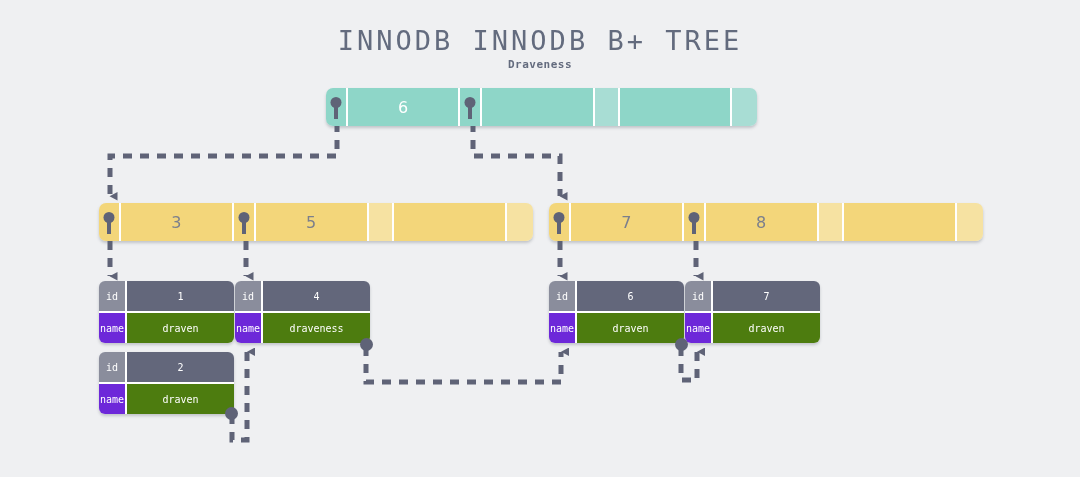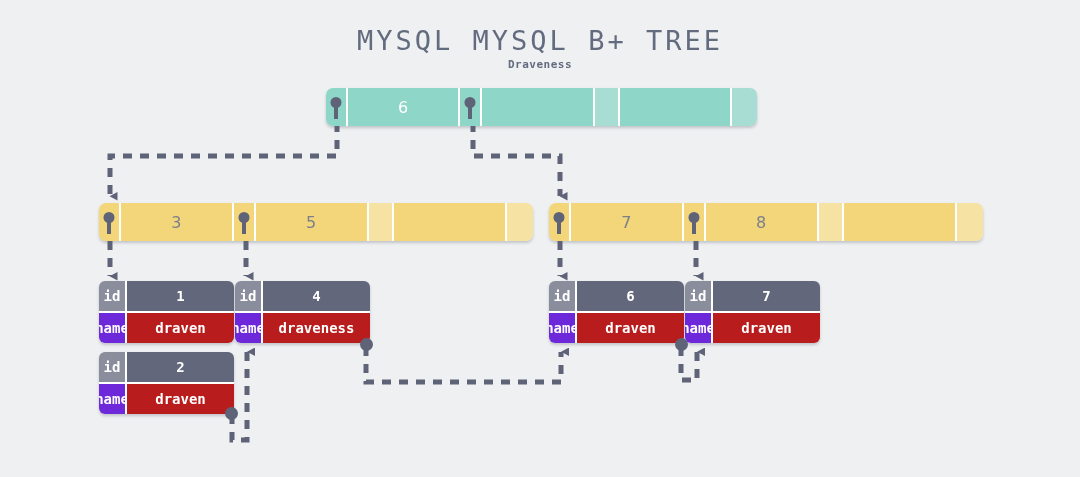--- a/index.html
+++ b/index.html
@@ -58,42 +58,42 @@
   
   .leaf{
     position:absolute;border-radius:6px;overflow:hidden;
     box-shadow:0 2px 3px rgba(90,95,110,.30);
     display:flex;flex-direction:column;height:62px;
   }
   .lrow{display:flex;height:31px;border-bottom:2px solid #fff;}
   .lrow:last-child{border-bottom:none;}
   .lcell{
     display:flex;align-items:center;justify-content:center;
-    font-size:14px;font-family:"DejaVu Sans Mono",monospace;
-    color:#ffffff;box-sizing:border-box;font-weight:bold;
+    font-size:10px;font-family:"DejaVu Sans Mono",monospace;
+    color:#ffffff;box-sizing:border-box;
   }
   .lcell.lbl{width:28px;border-right:2px solid #fff;}
   .lcell.val{flex:1;}
   .lrow.id .lcell.lbl{background:#8a8d9c;}
   .lrow.id .lcell.val{background:#63677b;}
   .lrow.name .lcell.lbl{background:#6d28d9;}
-  .lrow.name .lcell.val{background:#b91c1c;}
+  .lrow.name .lcell.val{background:#4d7c0f;}
 
   
   .linkdot{
     position:absolute;width:13px;height:13px;border-radius:50%;
     background:#5f6377;z-index:6;
   }
 </style>
 </head>
 <body>
 
 <div id="stage">
 
-  <div class="title">MYSQL MYSQL B+ TREE</div>
+  <div class="title">INNODB INNODB B+ TREE</div>
   <div class="subtitle">Draveness</div>
 
   <svg id="wires" viewBox="0 0 1080 477" xmlns="http://www.w3.org/2000/svg">
     <defs>
       <marker id="ah-down" markerWidth="9" markerHeight="9" refX="4.5" refY="7.5" orient="auto" markerUnits="userSpaceOnUse">
         <path d="M0.5,0 L9,0 L4.75,8 Z" fill="#5f6377"></path>
       </marker>
       <marker id="ah-up" markerWidth="9" markerHeight="9" refX="4.5" refY="1" orient="auto" markerUnits="userSpaceOnUse">
         <path d="M0.5,9 L9,9 L4.75,1 Z" fill="#5f6377"></path>
       </marker>

